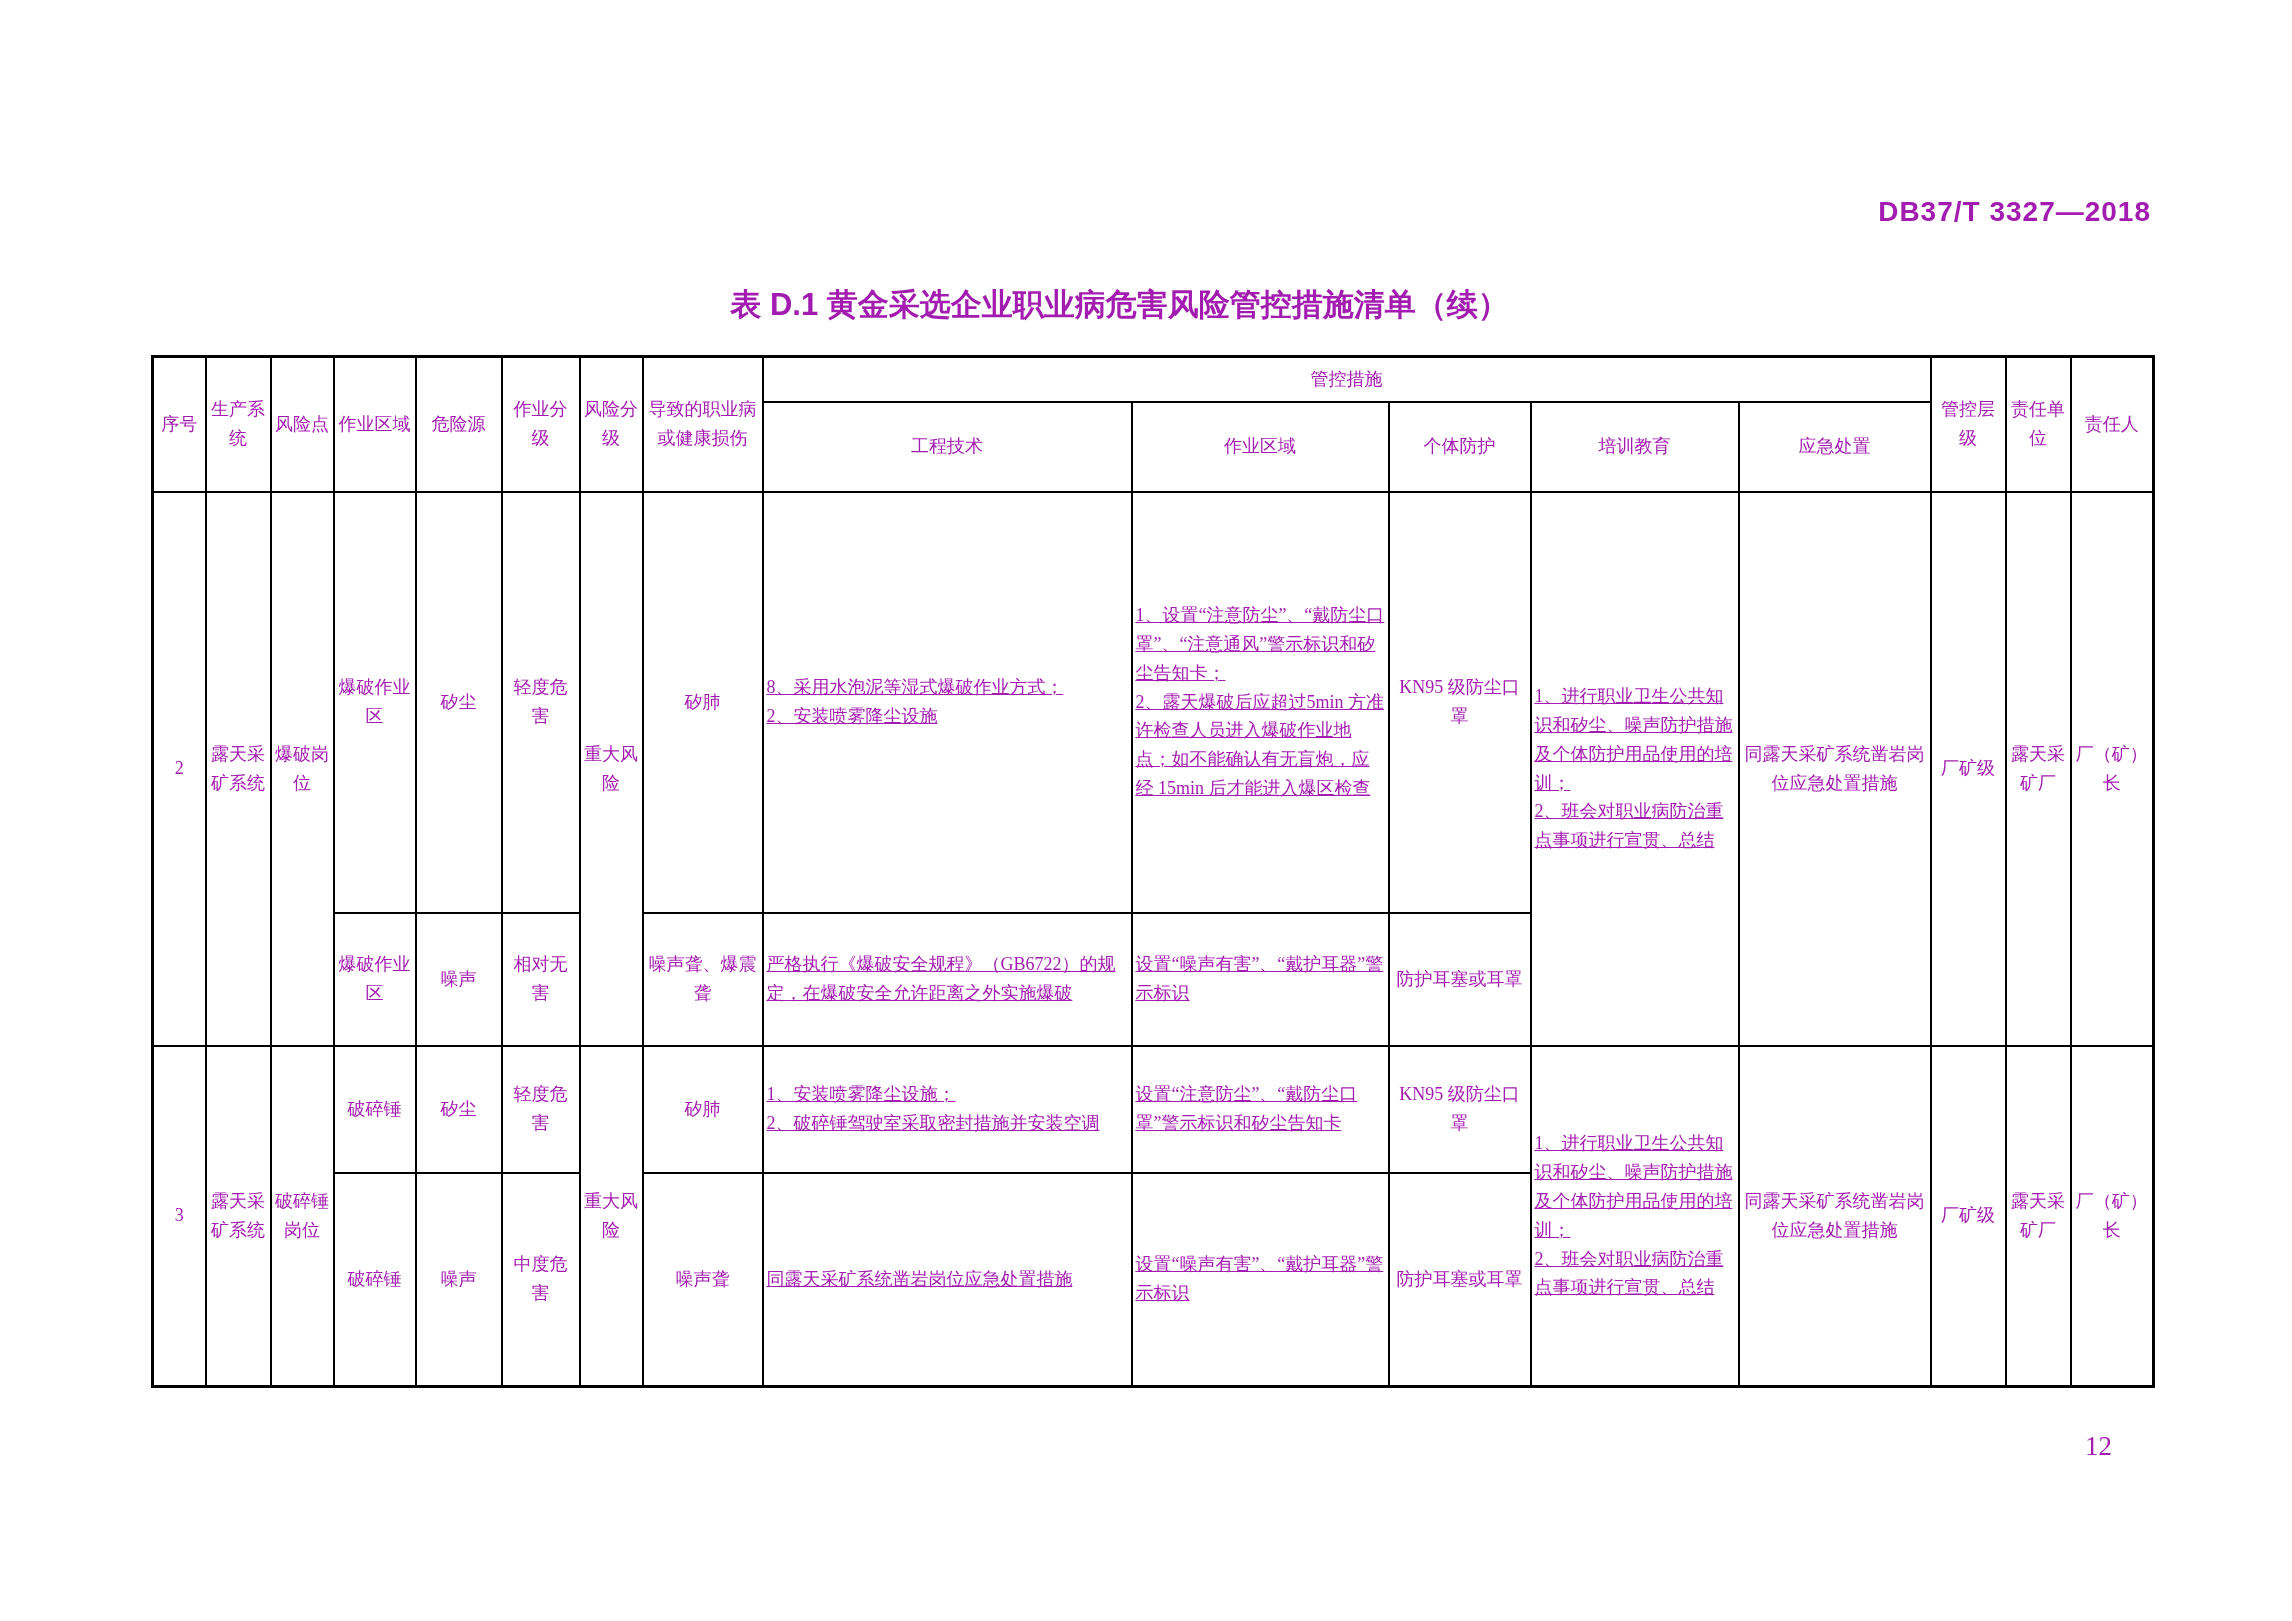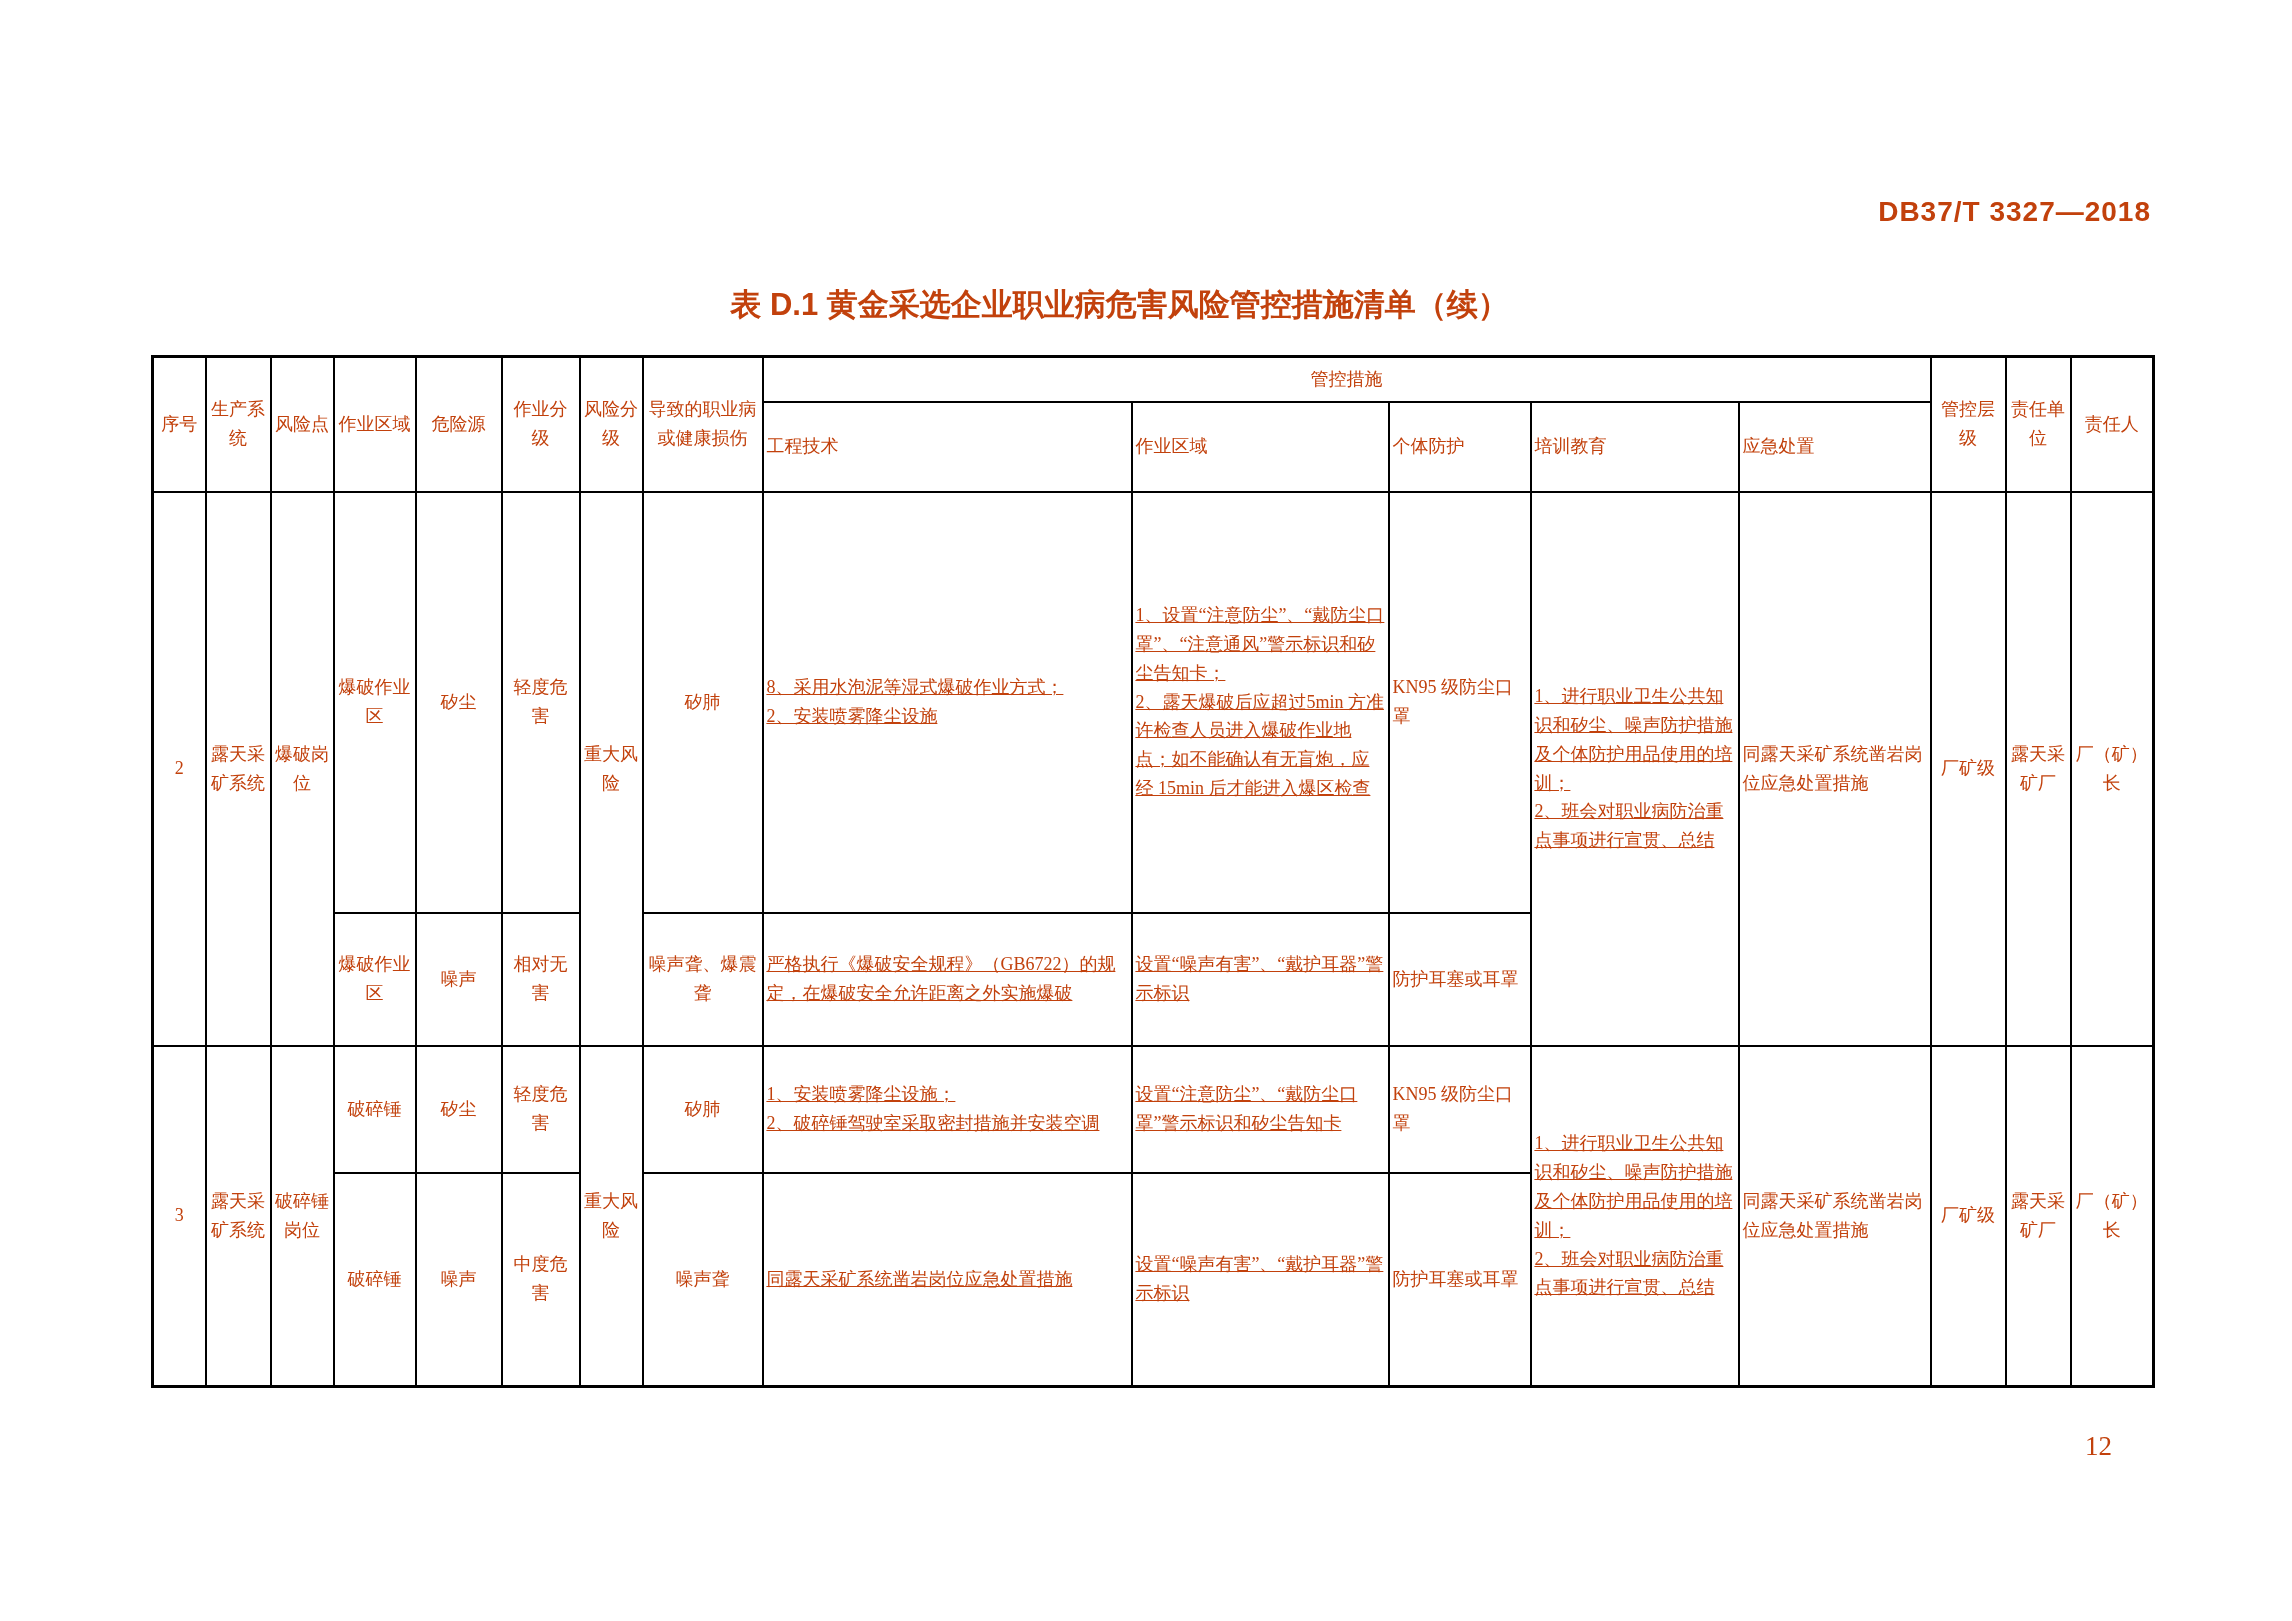--- a/index.html
+++ b/index.html
@@ -1,21 +1,21 @@
 <!DOCTYPE html>
 <html><head>
 <meta charset="utf-8">
 <style>
   html,body{margin:0;padding:0;background:#888;}
   .page{
     position:relative;
     width:2293px;height:1621px;
     background:#ffffff;
     font-family:"Liberation Serif","DejaVu Serif",serif;
-    color:#c2410c;
+    color:#a21caf;
     overflow:hidden;
   }
   .doc-number{
     position:absolute;
     top:196px;
     left:151px;
     width:2000px;
     text-align:right;
     font-family:"Liberation Sans","DejaVu Sans",sans-serif;
     font-weight:bold;
@@ -45,21 +45,21 @@
   .risk-table td,.risk-table th{
     border:2px solid #000;
     font-weight:normal;
     vertical-align:middle;
     text-align:center;
     padding:1px 2.9px;
     overflow:hidden;
   }
   .risk-table{border:3.9px solid #000;}
   .risk-table .major{border-top-width:2.9px;}
-  .risk-table .l{text-align:left;}
+  .risk-table .l{text-align:center;}
   .risk-table .ml{text-align:left;white-space:pre-line;text-decoration:underline;}
   .hrow1{height:45px;}
   .hrow2{height:90px;}
   .r2a{height:421px;}
   .r2b{height:133px;}
   .r3a{height:127px;}
   .r3b{height:214px;}
   .page-number{
     position:absolute;
     top:1431px;

